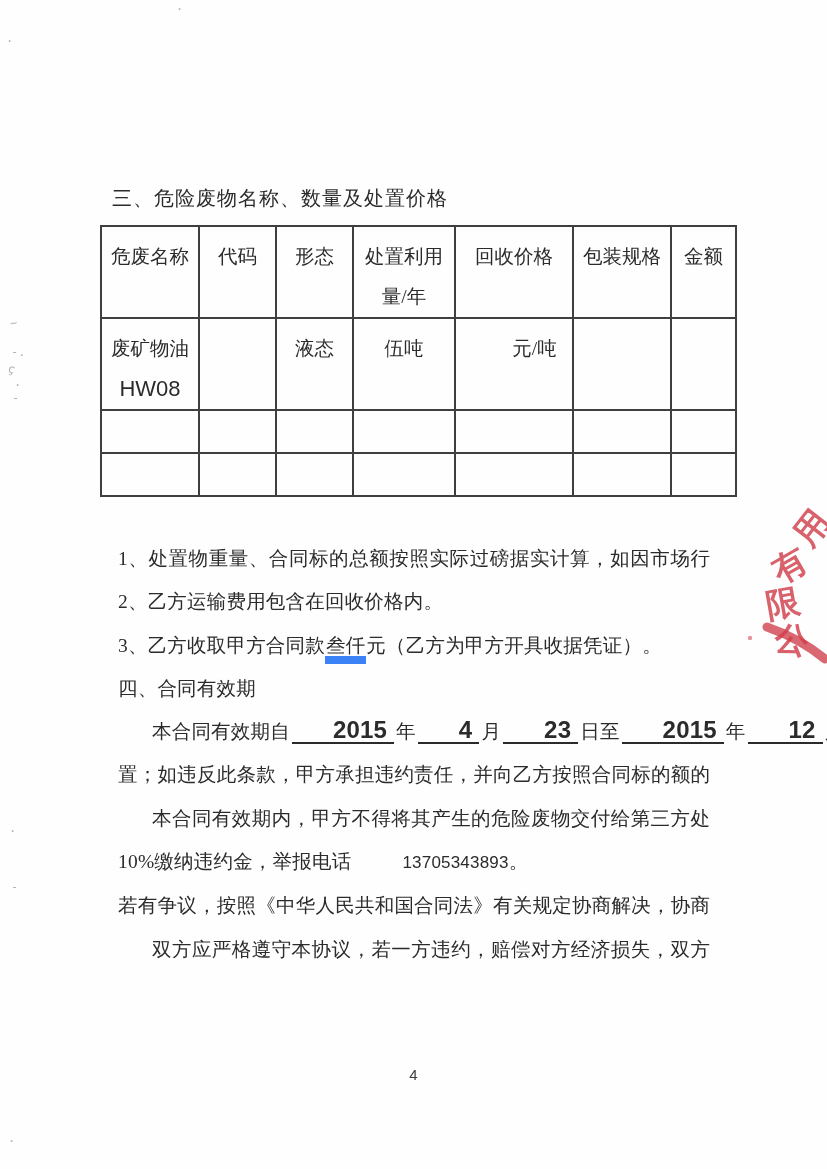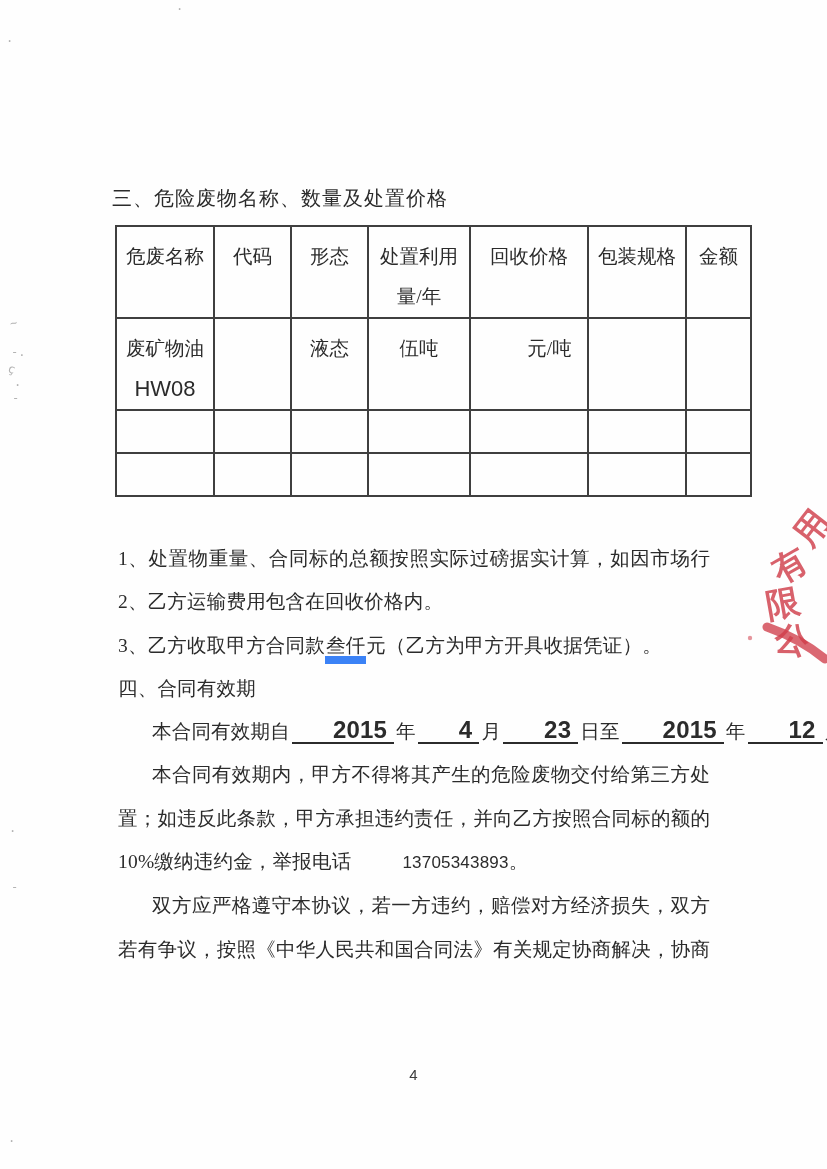--- a/index.html
+++ b/index.html
@@ -13,21 +13,21 @@
   }
 
   
   .sec-title{
     position:absolute;left:112px;top:185px;
     font-size:20px;letter-spacing:1px;white-space:nowrap;font-family:Liberation Serif, serif;
   }
 
   
   .waste-table{
-    position:absolute;left:115px;top:225px;
+    position:absolute;left:100px;top:225px;
     border-collapse:collapse;table-layout:fixed;
     width:635px;
   }
   .waste-table td,.waste-table th{
     border:2px solid #3f3f3f;
     font-weight:normal;
     font-size:19.5px;
     text-align:center;
     vertical-align:top;
     padding:10px 5px 0 5px;
@@ -145,25 +145,25 @@
     </tr>
   </tbody>
     </table>
 
   <div class="content">
     <div class="just">1、处置物重量、合同标的总额按照实际过磅据实计算，如因市场行</div>
     <div class="line">2、乙方运输费用包含在回收价格内。</div>
     <div class="line"><span>3、乙方收取甲方合同款</span><span class="u-cjk">叁仟</span><span>元（乙方为甲方开具收据凭证）。</span></div>
     <div class="line">四、合同有效期</div>
     <div class="line indent"><span>本合同有效期自</span><span class="u">2015</span><span>年</span><span class="u">4</span><span>月</span><span class="u">23</span><span>日至</span><span class="u">2015</span><span>年</span><span class="u">12</span><span>月</span><span class="u">31</span></div>
+    <div class="just">置；如违反此条款，甲方承担违约责任，并向乙方按照合同标的额的</div>
     <div class="just indent">本合同有效期内，甲方不得将其产生的危险废物交付给第三方处</div>
-    <div class="just">置；如违反此条款，甲方承担违约责任，并向乙方按照合同标的额的</div>
     <div class="line"><span>10%缴纳违约金，举报电话 </span><span class="phone">13705343893</span><span>。</span></div>
+    <div class="just">若有争议，按照《中华人民共和国合同法》有关规定协商解决，协商</div>
     <div class="just indent">双方应严格遵守本协议，若一方违约，赔偿对方经济损失，双方</div>
-    <div class="just">若有争议，按照《中华人民共和国合同法》有关规定协商解决，协商</div>
   </div>
 
   <div class="page-num">4</div>
 
   <div class="stamp">
     <span class="stamp-char" style="left:58px;top:8px;transform:rotate(-52deg);">用</span>
     <span class="stamp-char" style="left:36px;top:46px;transform:rotate(-30deg);">有</span>
     <span class="stamp-char" style="left:29px;top:84px;transform:rotate(-10deg);">限</span>
     <span class="stamp-char" style="left:38px;top:120px;transform:rotate(10deg);">公</span>
     <svg width="90" height="190" viewBox="0 0 90 190">

